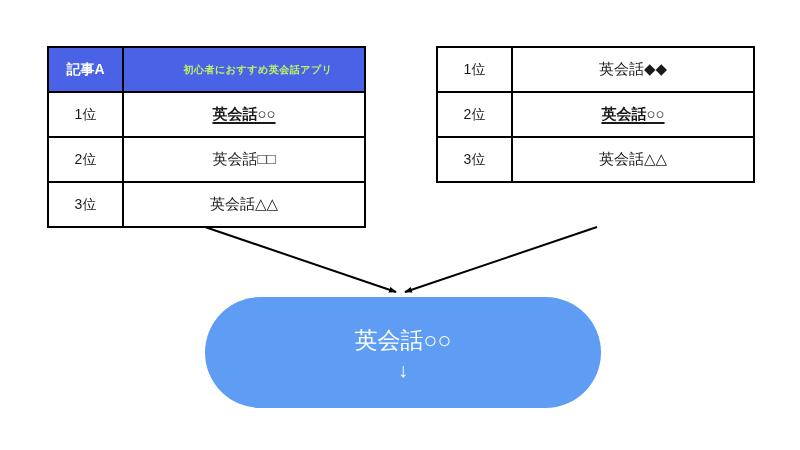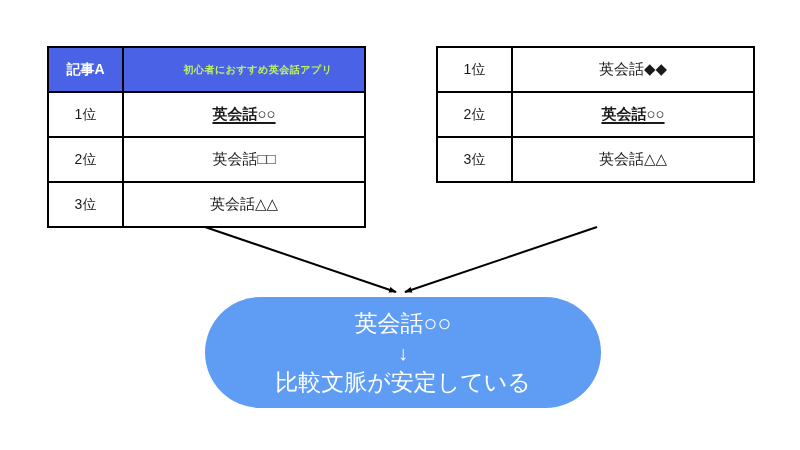--- a/index.html
+++ b/index.html
@@ -127,16 +127,15 @@
         <path d="M0,0 L8,3 L0,6 z" fill="#000000"></path>
       </marker>
     </defs>
     <line x1="205" y1="227" x2="396" y2="292" marker-end="url(#ah)"></line>
     <line x1="597" y1="227" x2="405" y2="292" marker-end="url(#ah)"></line>
   </svg>
 
   <div class="pill">
     <div class="line1">英会話○○</div>
     <div class="line2">↓</div>
-    <div class="line3">比較文脈が安定している</div>
   </div>
 
 </div>
 
 </body></html>

